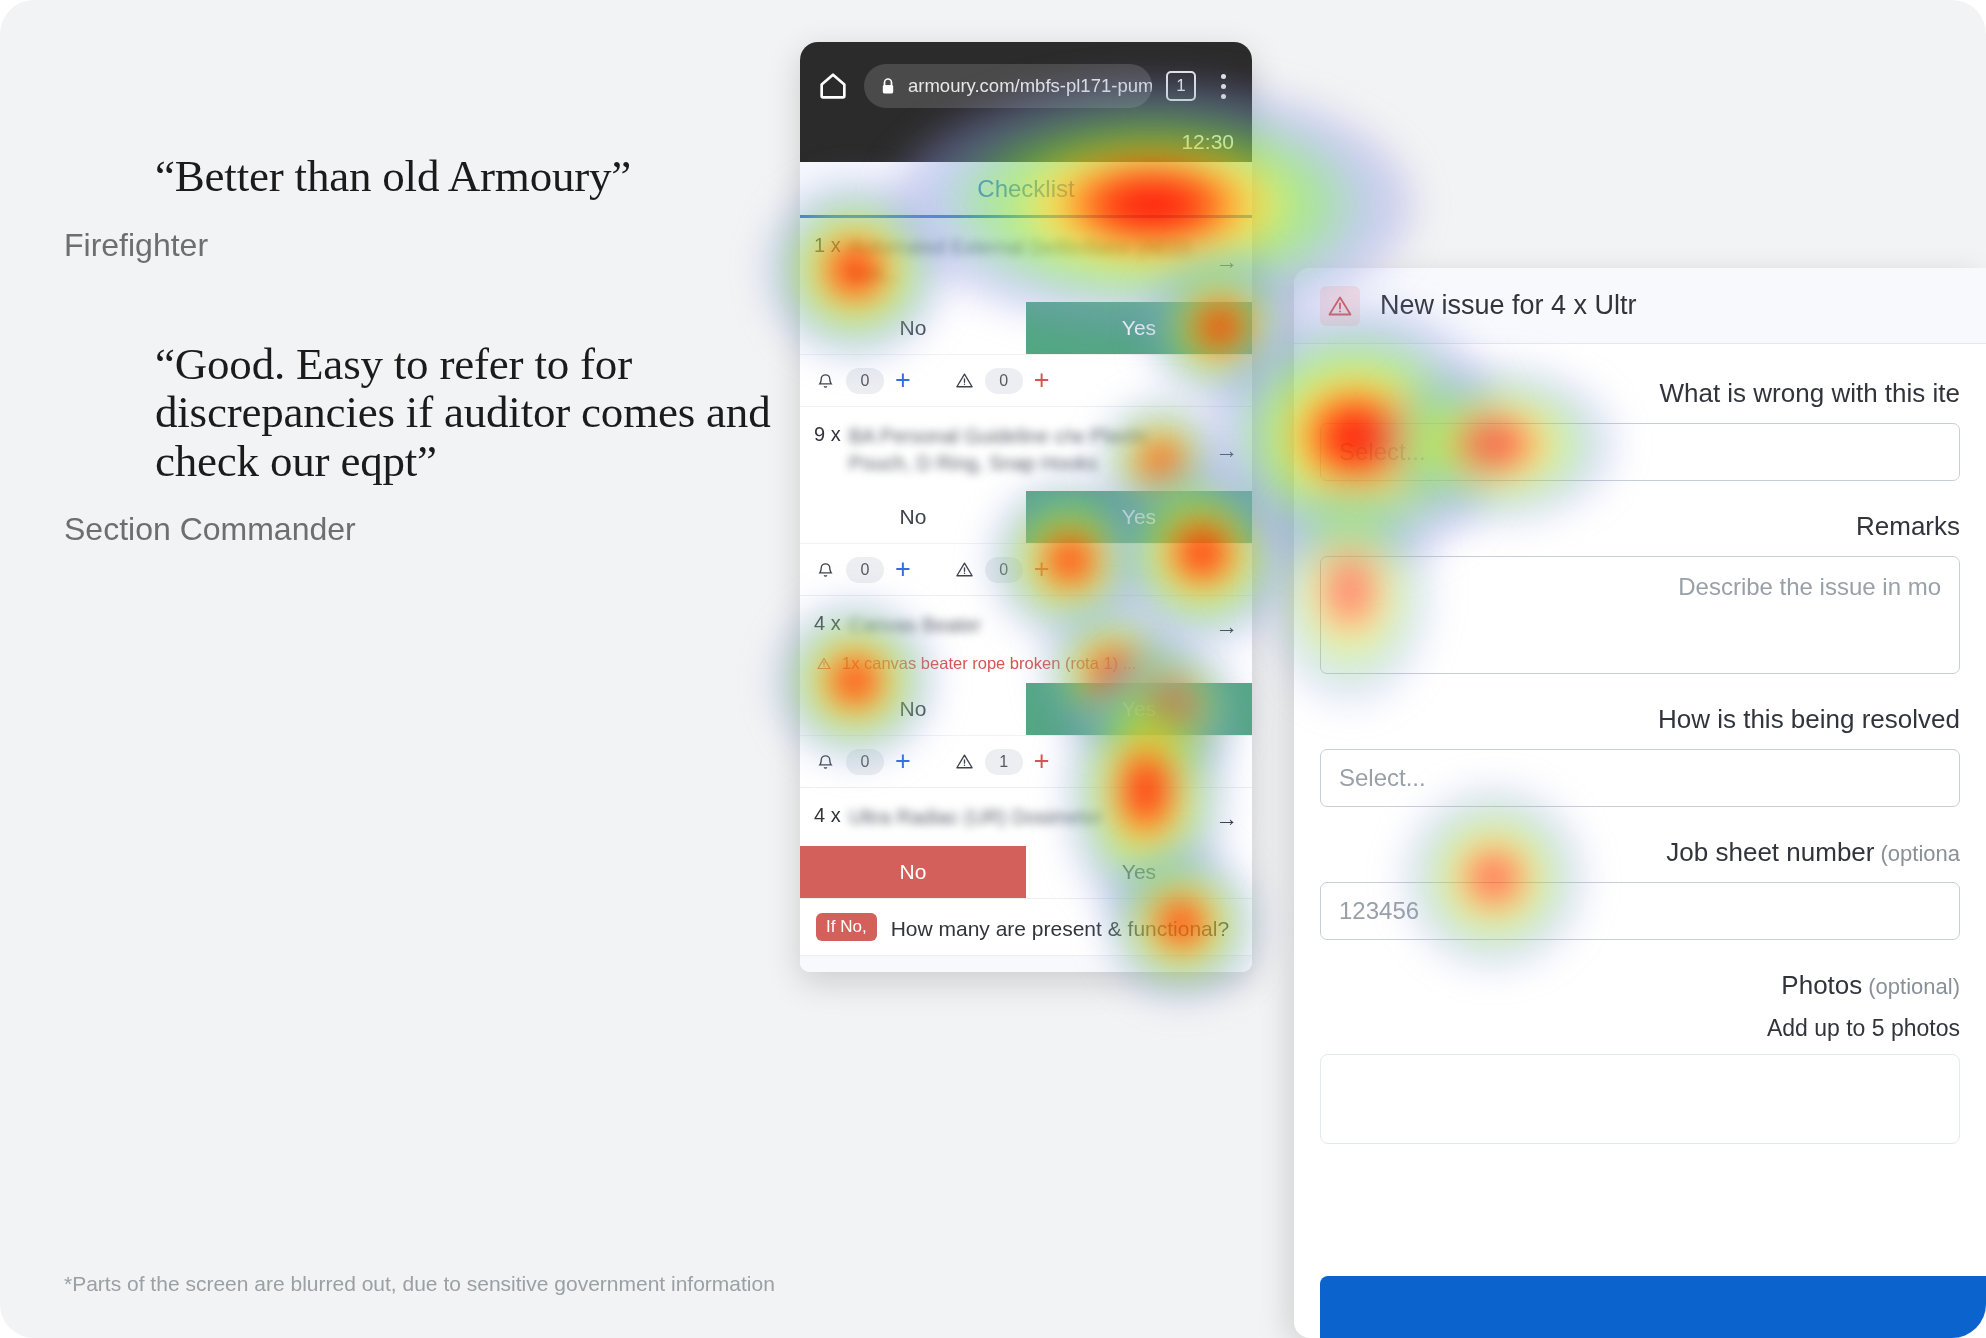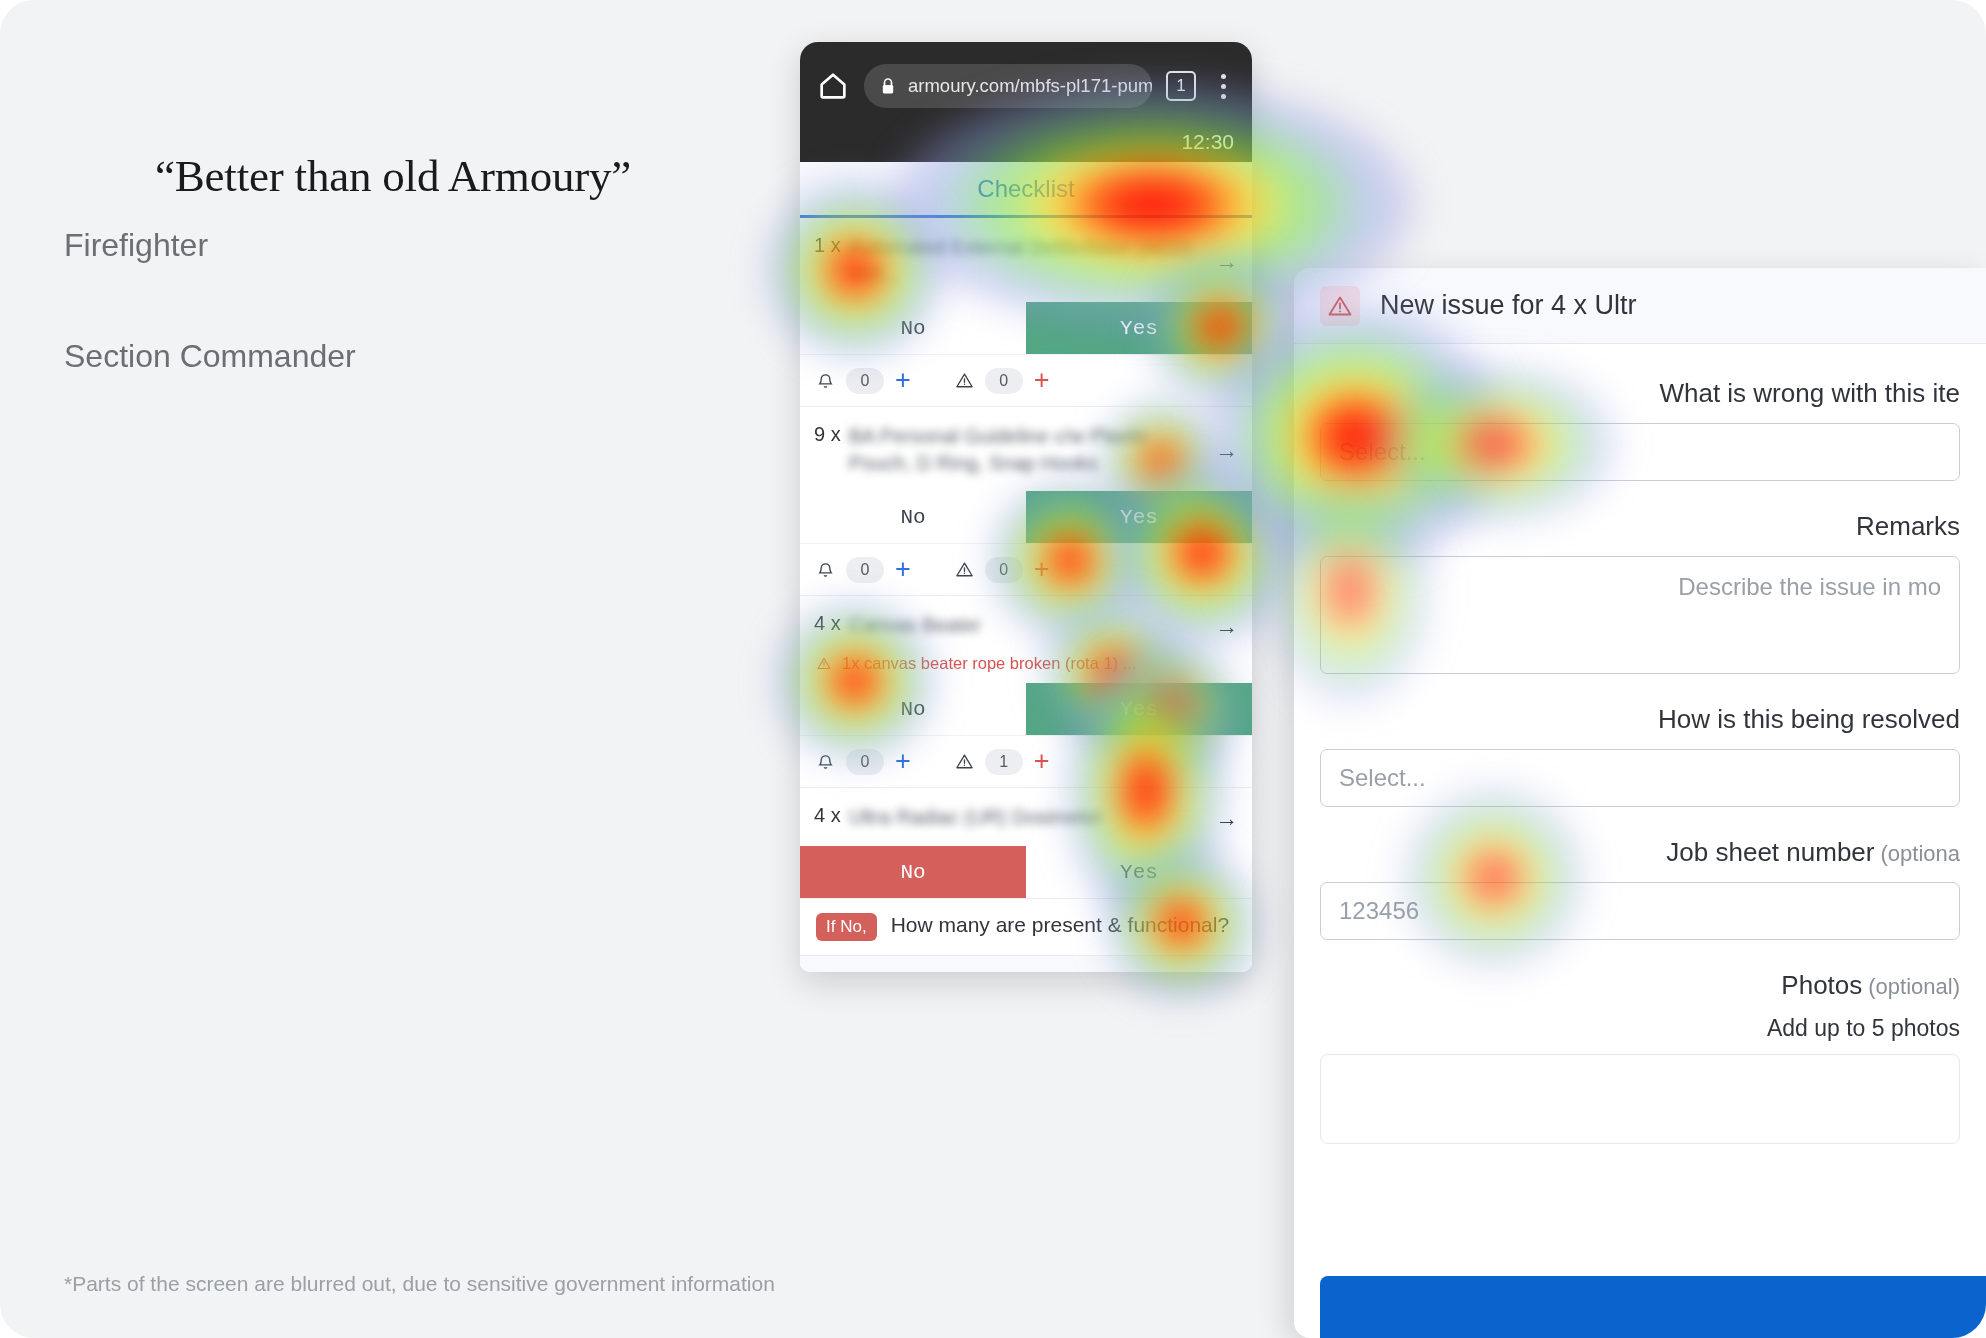--- a/index.html
+++ b/index.html
@@ -134,21 +134,20 @@
     padding: 0 14px 10px 16px;
     color: #d9534f; font-size: 16.5px;
   }
   .ck-alert .tri { width: 16px; height: 15px; flex: 0 0 16px; }
   .yn-row { display: flex; height: 52px; }
   .yn-btn {
     flex: 1 1 50%;
     display: flex; align-items: center; justify-content: center;
     font-size: 21px; color: #3d434c;
     background: #ffffff;
-    font-family: Liberation Mono, monospace;
   }
   .yn-btn.sel-yes { background: #53a783; color: #ffffff; }
   .yn-btn.sel-no  { background: #d4605c; color: #ffffff; }
   .counters {
     display: flex; align-items: center;
     gap: 12px; padding: 12px 16px;
     border-top: 1px solid #f0f2f4;
     background: #ffffff;
   }
   .counters .grp { display: flex; align-items: center; gap: 11px; }
@@ -157,21 +156,21 @@
     background: #eceef1; border-radius: 14px;
     min-width: 38px; height: 26px;
     display: flex; align-items: center; justify-content: center;
     font-size: 16px; color: #55595f;
   }
   .plus { font-size: 27px; line-height: 1; font-weight: 400; }
   .plus.blue { color: #2f6fe0; }
   .plus.red  { color: #d9534f; }
   .ic { width: 19px; height: 19px; display: block; }
   .ifno-row {
-    display: flex; align-items: flex-start; gap: 14px;
+    display: flex; align-items: flex-end; gap: 14px;
     padding: 14px 16px;
     border-top: 1px solid #eceef1;
   }
   .ifno-badge {
     background: #d4605c; color: #fff;
     font-size: 17px; padding: 4px 10px;
     border-radius: 6px; white-space: nowrap;
   }
   .ifno-q { font-size: 21px; color: #31353b; }
   .answer-row {
@@ -268,20 +267,24 @@
 
     <div class="quote-block">
       <div class="quote-row">
         <div class="quote-bar"></div>
         <div class="quote-text">“Better than old Armoury”</div>
       </div>
       <div class="quote-author">Firefighter</div>
     </div>
 
     <div class="quote-block">
+      <div class="quote-row">
+        <div class="quote-bar"></div>
+        <div class="quote-text">“Good. Easy to refer to for discrepancies if auditor comes and check our eqpt”</div>
+      </div>
       <div class="quote-author">Section Commander</div>
     </div>
 
     <div class="quote-block">
     </div>
 
   </div>
 
   <div class="footnote">*Parts of the screen are blurred out, due to sensitive government information</div>
 

